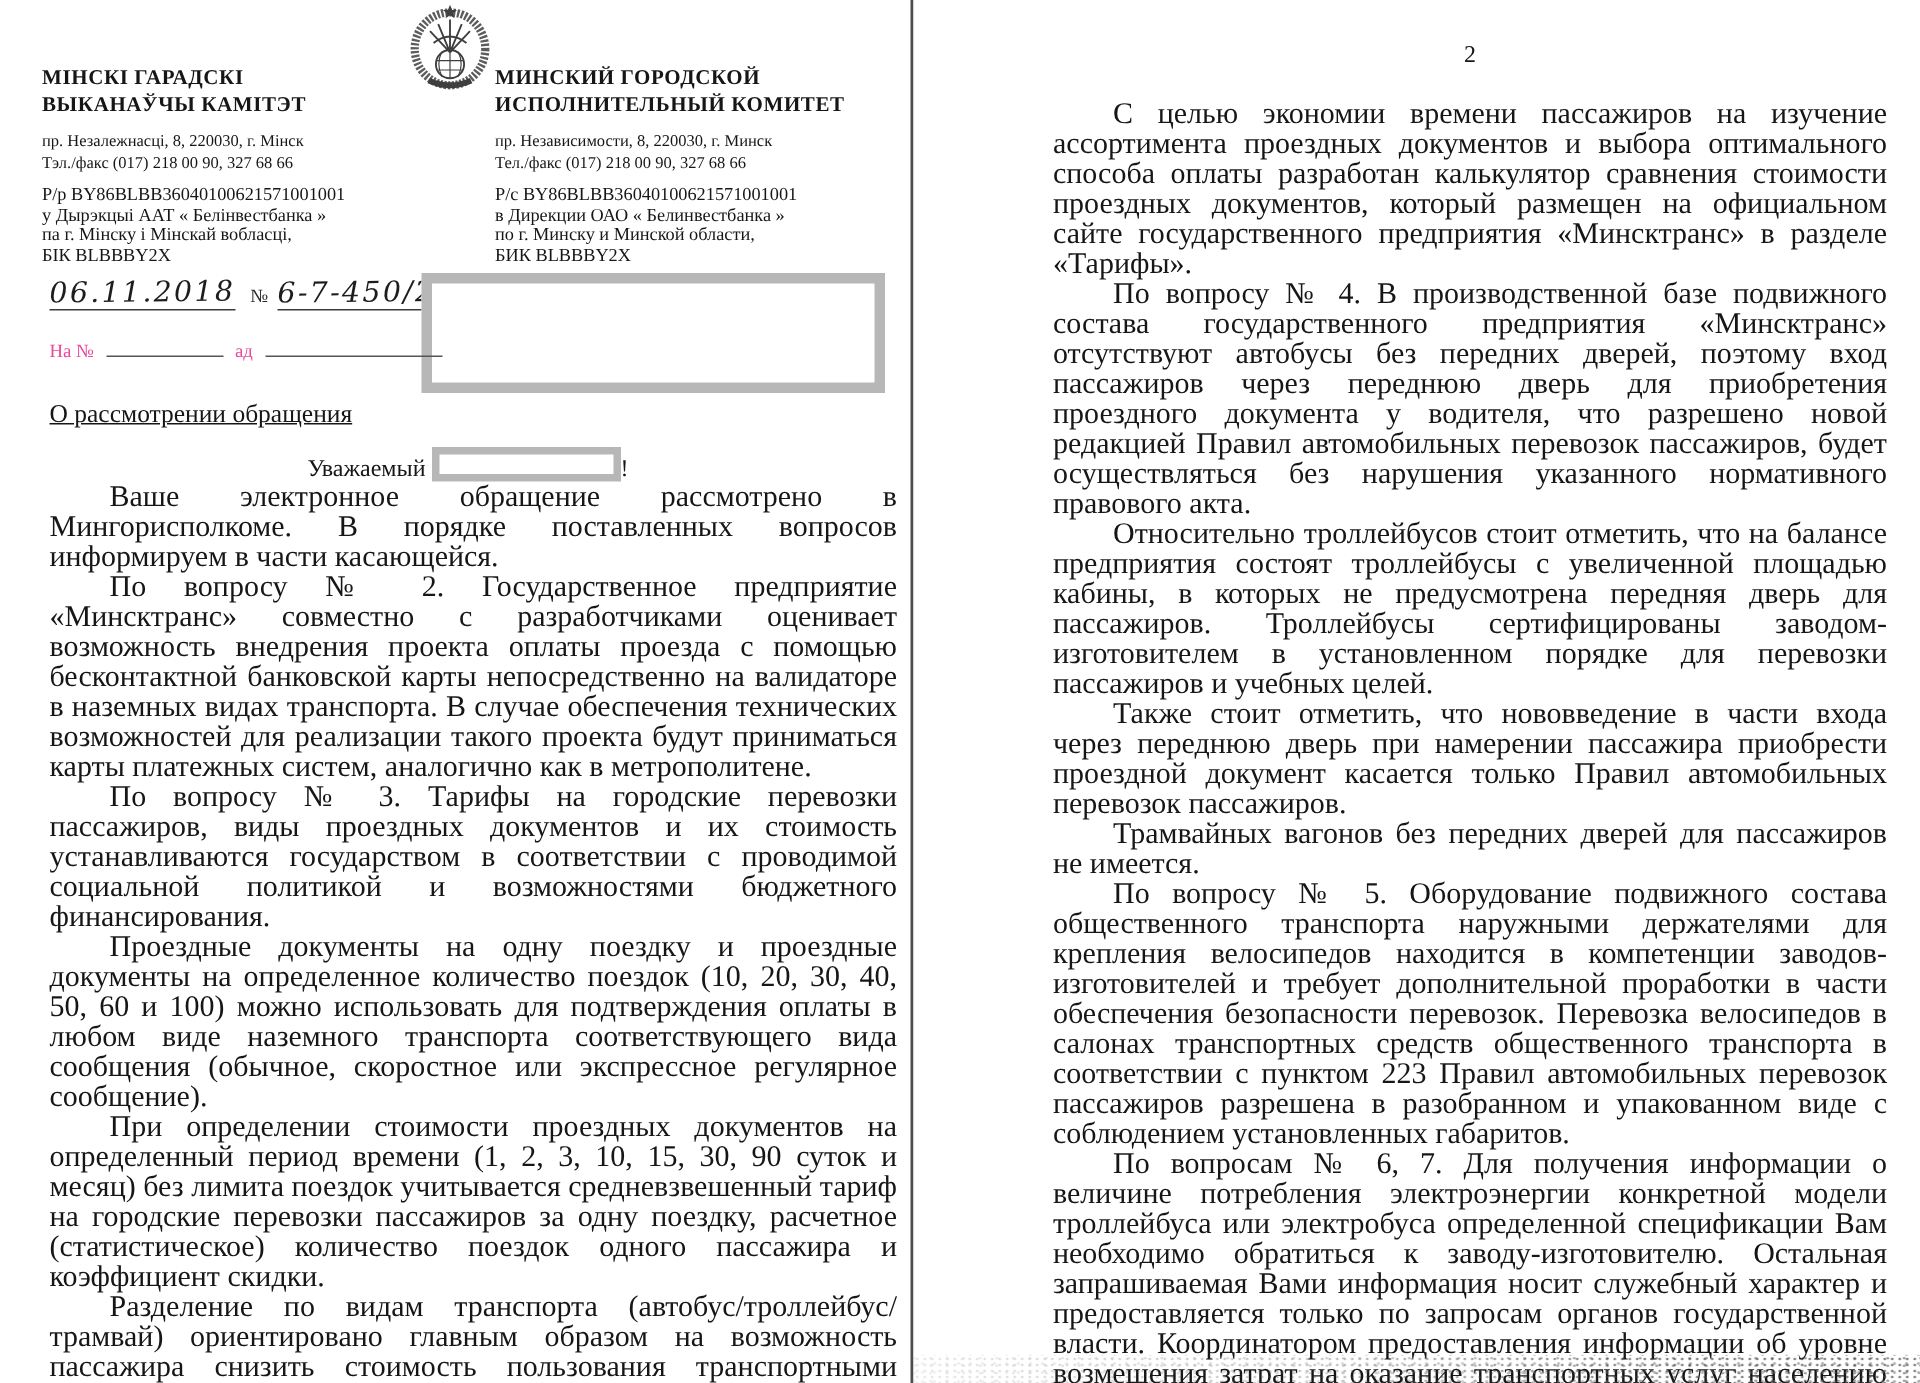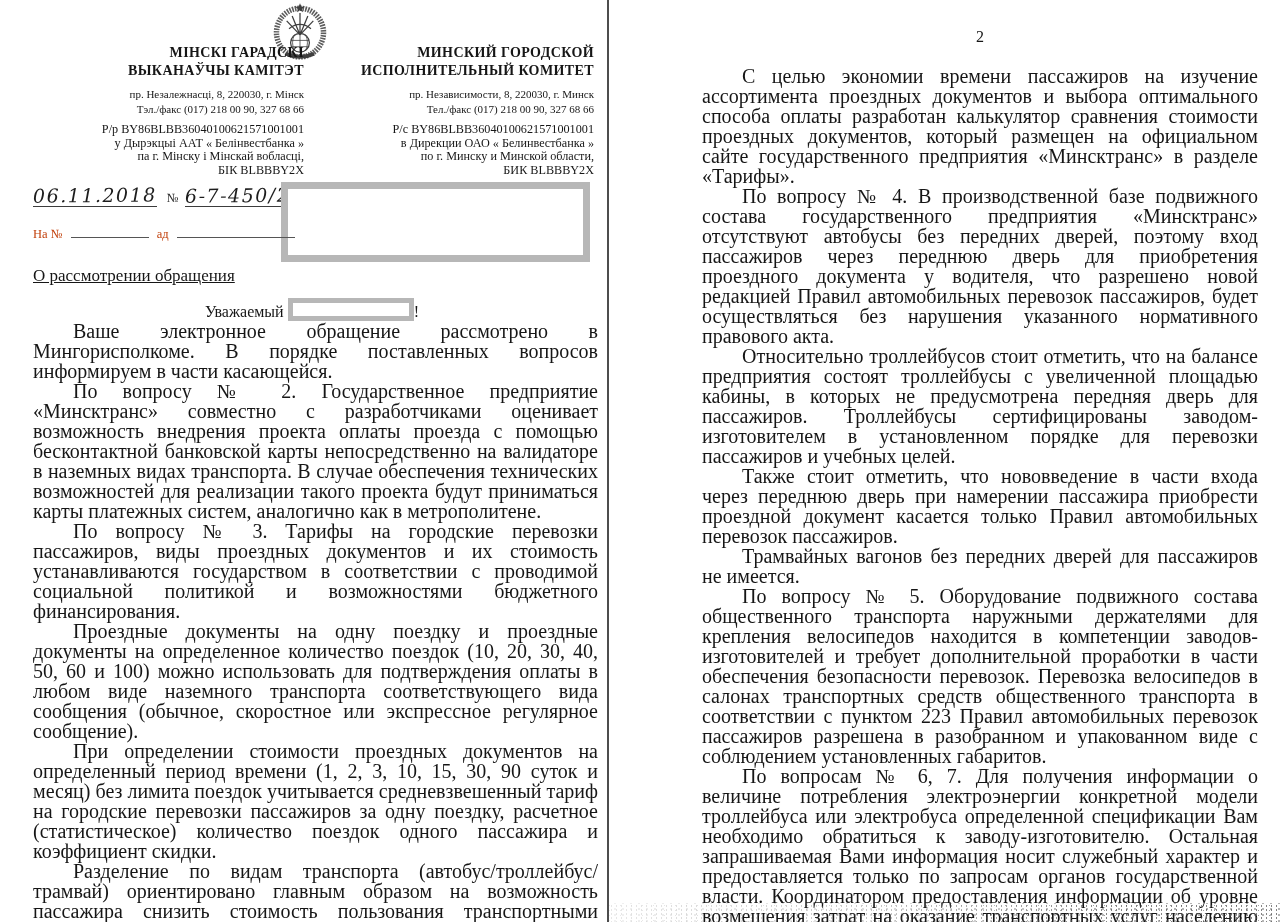--- a/index.html
+++ b/index.html
@@ -9,39 +9,39 @@
     font-family:"Liberation Serif","DejaVu Serif",serif;
     color:#161616;
   }
   .page{position:absolute;top:0;height:922px;background:#ffffff;}
   .page1{left:0;width:607px;}
   .page2{left:609px;width:671px;}
   .divider{position:absolute;top:0;left:607px;width:2px;height:922px;background:#4d4d4d;}
 
   
   .letterhead{position:absolute;top:0;left:0;right:0;height:180px;}
-  .lh-col{position:absolute;top:44px;text-align:right;line-height:17px;}
+  .lh-col{position:absolute;top:44px;text-align:left;line-height:17px;}
   .lh-left{left:28px;width:276px;}
   .lh-right{left:330px;width:264px;}
   .org{font-weight:bold;font-size:14px;line-height:18px;letter-spacing:.4px;}
   .addr{font-size:11px;line-height:15px;}
   .addr-first{margin-top:7px;}
   .bank{font-size:12.2px;line-height:13.5px;}
   .bank-first{margin-top:6px;}
   .emblem{position:absolute;left:259px;top:2px;width:82px;height:58px;}
 
   
   .reg-row{position:absolute;top:184px;left:33px;width:250px;white-space:nowrap;}
   .hw{font-style:italic;font-size:19px;letter-spacing:1.5px;color:#1d1d1d;
       font-family:"DejaVu Serif",serif;transform:rotate(-.6deg);display:inline-block;}
   .uline{display:inline-block;border-bottom:1.4px solid #3c3c3c;text-align:right;}
   .uline-date{min-width:112px;}
   .uline-num{min-width:112px;}
   .num-label{font-size:12.5px;color:#2a2a2a;margin:0 6px 0 10px;}
-  .ref-row{position:absolute;top:225px;left:33px;font-size:12.5px;color:#c2410c;white-space:nowrap;}
+  .ref-row{position:absolute;top:225px;left:33px;font-size:12.5px;color:#ec4899;white-space:nowrap;}
   .blank{display:inline-block;border-bottom:1.2px solid #555;height:12px;vertical-align:baseline;}
   .blank1{width:78px;margin:0 8px 0 8px;}
   .blank2{width:118px;margin-left:8px;}
 
   
   .redaction{background:#ffffff;border:7px solid #b7b7b7;}
   .box-recipient{position:absolute;left:281px;top:182px;width:295px;height:66px;}
   .redaction-inline{display:inline-block;vertical-align:-4px;width:116px;height:13px;
       border:5px solid #b7b7b7;background:#fff;margin-left:4px;}
 

